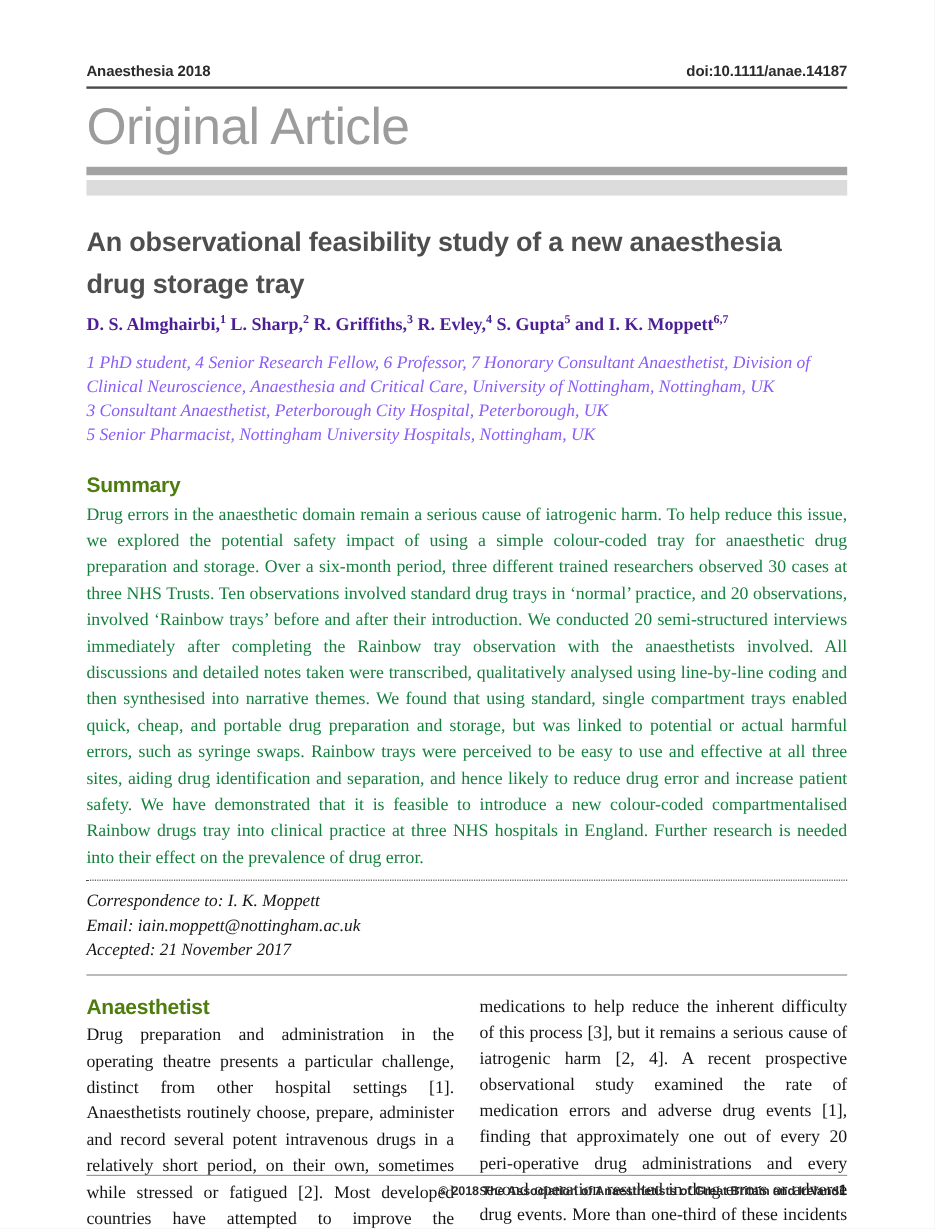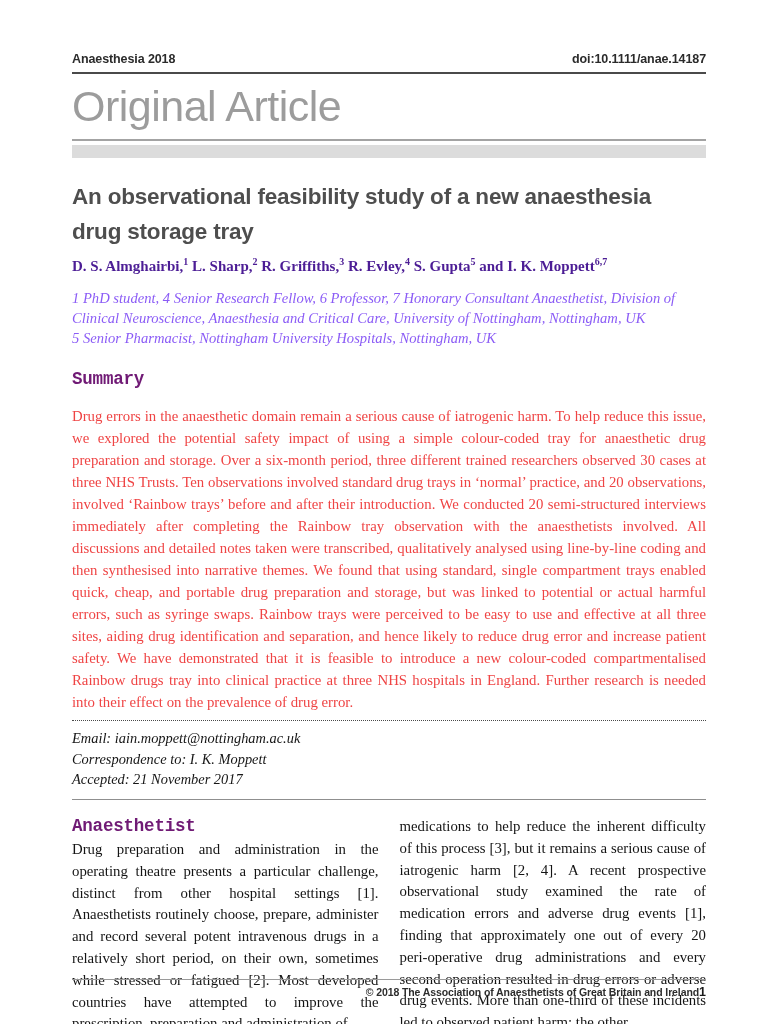--- a/index.html
+++ b/index.html
@@ -31,21 +31,21 @@
 
   
   .article-type {
     font-family: "Liberation Sans", sans-serif;
     font-size: 43px;
     font-weight: 400;
     color: #9c9c9c;
     letter-spacing: -0.5px;
     margin-top: 8px;
     padding-bottom: 8px;
-    border-bottom: 2px solid #a3a3a3;
+    border-bottom: 7px solid #a3a3a3;
     line-height: 1.15;
   }
   .section-bar {
     height: 13px;
     background: #dcdcdc;
     margin-top: 4px;
   }
 
   
   .title {
@@ -73,33 +73,33 @@
   .affiliations {
     margin-top: 13px;
     font-style: italic;
     font-size: 14.6px;
     line-height: 20px;
     color: #8b5cf6;
   }
 
   
   .section-heading {
-    font-family: Liberation Mono, monospace;
+    font-family: Liberation Sans, sans-serif;
     font-size: 17.5px;
     font-weight: 700;
-    color: #701a75;
+    color: #4d7c0f;
     letter-spacing: -0.2px;
   }
   .summary-heading { margin-top: 21px; }
   .summary-text {
-    margin-top: 16px;
+    margin-top: 3px;
     font-size: 14.8px;
     line-height: 22px;
     text-align: justify;
-    color: #ef4444;
+    color: #15803d;
   }
   .dotted-divider {
     margin-top: 7px;
     border-bottom: 1px dotted #4a4a4a;
   }
   .correspondence {
     margin-top: 7px;
     font-style: italic;
     font-size: 14.4px;
     line-height: 20.5px;
@@ -166,31 +166,32 @@
     <div class="section-bar"></div>
 
     <div class="title">An observational feasibility study of a new anaesthesia drug storage tray</div>
 
     <div class="authors">
       <span><span>D. S. Almghairbi,</span><sup>1</sup></span><span><span> L. Sharp,</span><sup>2</sup></span><span><span> R. Griffiths,</span><sup>3</sup></span><span><span> R. Evley,</span><sup>4</sup></span><span><span> S. Gupta</span><sup>5</sup></span><span><span> and I. K. Moppett</span><sup>6,7</sup></span>
     </div>
 
     <div class="affiliations">
       <div>1 PhD student, 4 Senior Research Fellow, 6 Professor, 7 Honorary Consultant Anaesthetist, Division of Clinical Neuroscience, Anaesthesia and Critical Care, University of Nottingham, Nottingham, UK</div>
+      <div>3 Consultant Anaesthetist, Peterborough City Hospital, Peterborough, UK</div>
       <div>5 Senior Pharmacist, Nottingham University Hospitals, Nottingham, UK</div>
     </div>
 
     <div class="section-heading summary-heading">Summary</div>
     <div class="summary-text">Drug errors in the anaesthetic domain remain a serious cause of iatrogenic harm. To help reduce this issue, we explored the potential safety impact of using a simple colour-coded tray for anaesthetic drug preparation and storage. Over a six-month period, three different trained researchers observed 30 cases at three NHS Trusts. Ten observations involved standard drug trays in ‘normal’ practice, and 20 observations, involved ‘Rainbow trays’ before and after their introduction. We conducted 20 semi-structured interviews immediately after completing the Rainbow tray observation with the anaesthetists involved. All discussions and detailed notes taken were transcribed, qualitatively analysed using line-by-line coding and then synthesised into narrative themes. We found that using standard, single compartment trays enabled quick, cheap, and portable drug preparation and storage, but was linked to potential or actual harmful errors, such as syringe swaps. Rainbow trays were perceived to be easy to use and effective at all three sites, aiding drug identification and separation, and hence likely to reduce drug error and increase patient safety. We have demonstrated that it is feasible to introduce a new colour-coded compartmentalised Rainbow drugs tray into clinical practice at three NHS hospitals in England. Further research is needed into their effect on the prevalence of drug error.</div>
 
     <div class="dotted-divider"></div>
 
     <div class="correspondence">
+      <div>Correspondence to: I. K. Moppett</div>
       <div>Email: iain.moppett@nottingham.ac.uk</div>
-      <div>Correspondence to: I. K. Moppett</div>
       <div>Accepted: 21 November 2017</div>
     </div>
 
     <div class="section-rule"></div>
 
     <div class="columns">
       <div class="col">
         <div class="section-heading intro-heading">Anaesthetist</div>
         <div class="col-text">Drug preparation and administration in the operating theatre presents a particular challenge, distinct from other hospital settings [1]. Anaesthetists routinely choose, prepare, administer and record several potent intravenous drugs in a relatively short period, on their own, sometimes while stressed or fatigued [2]. Most developed countries have attempted to improve the prescription, preparation and administration of</div>
       </div>

